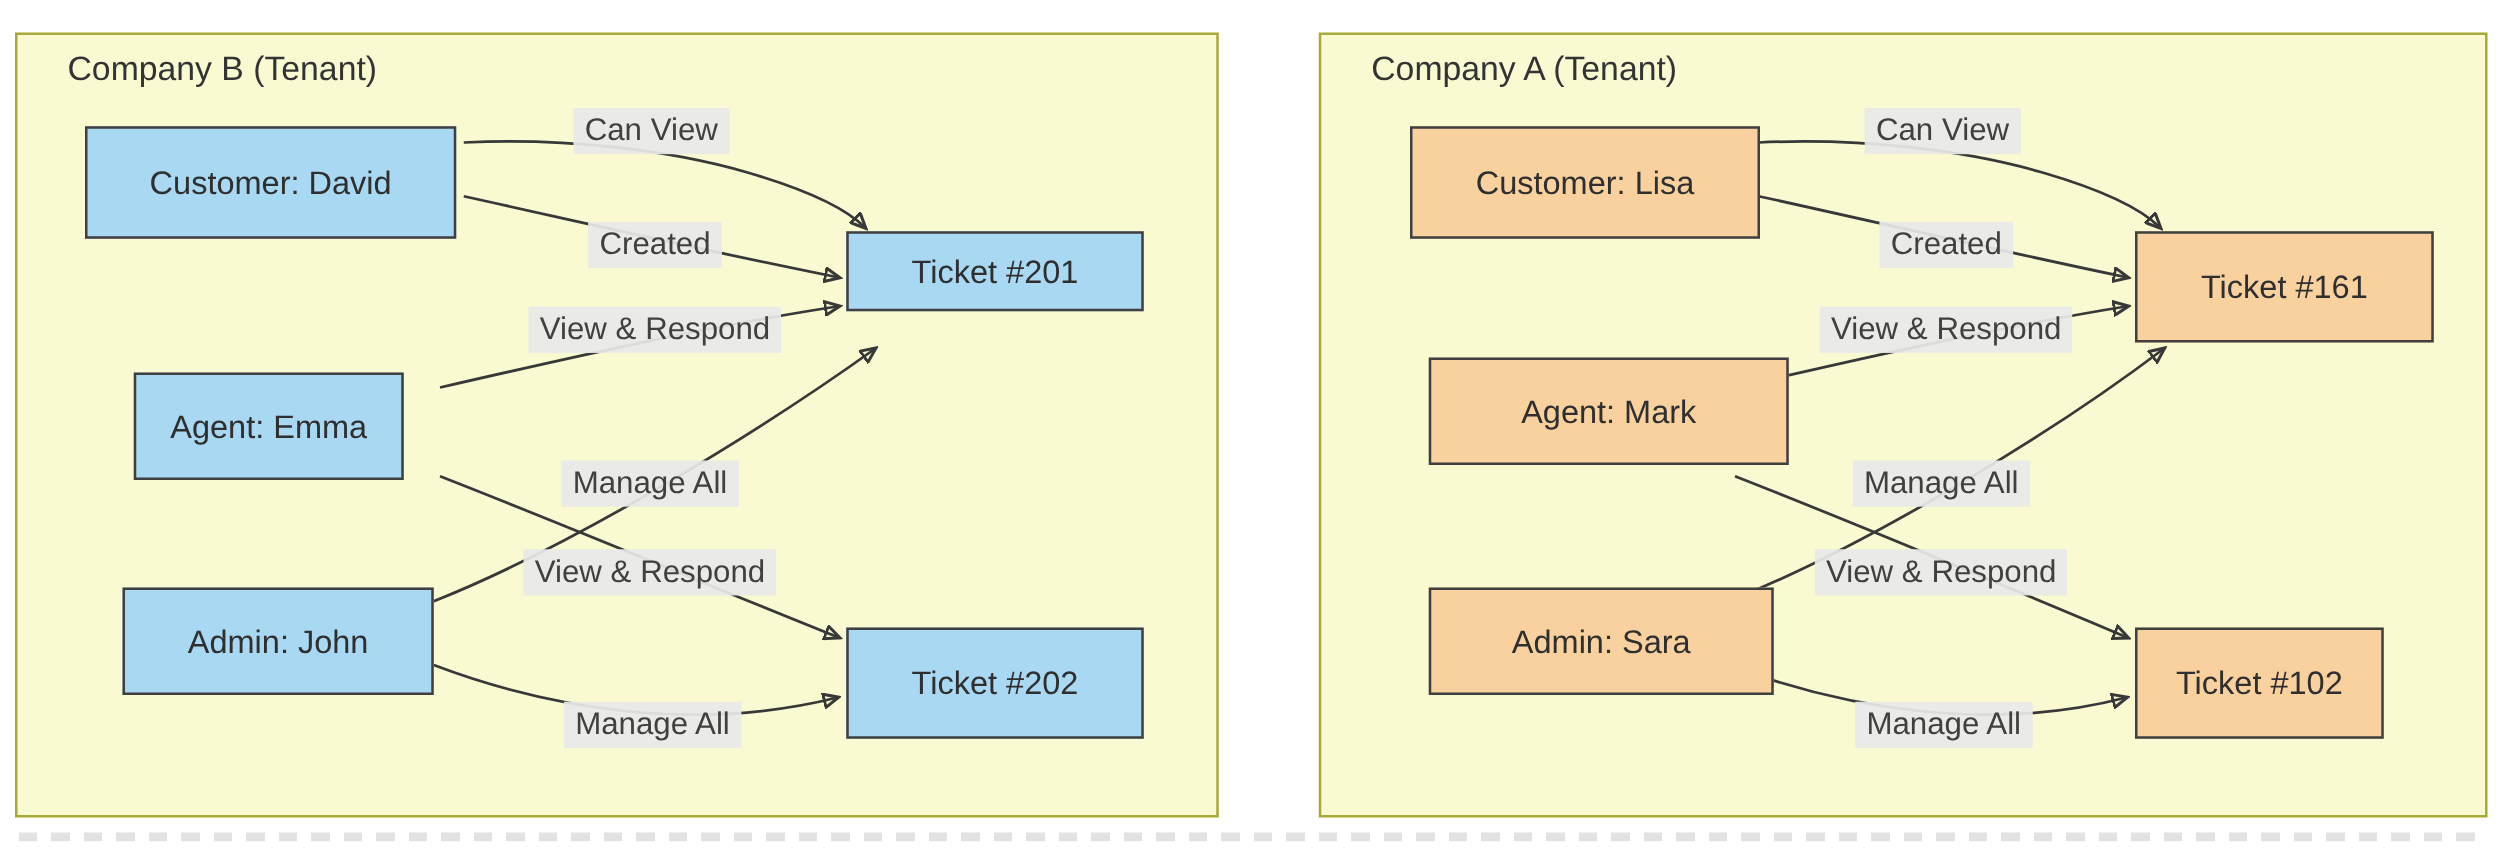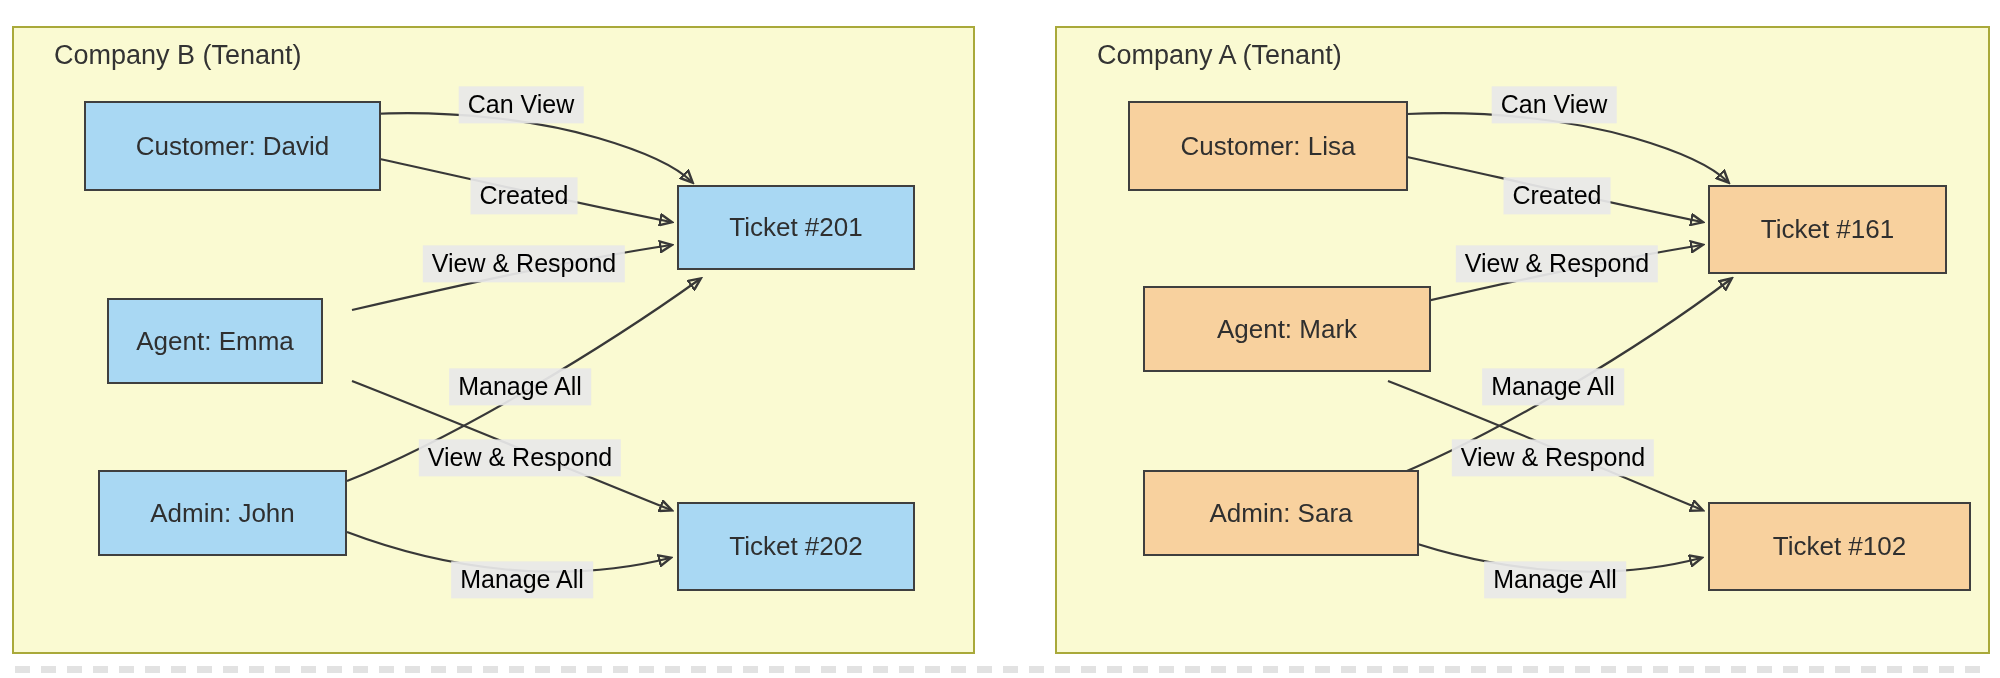--- a/index.html
+++ b/index.html
@@ -10,21 +10,21 @@
   .panel{
     position:absolute;background:#fafad2;border:2px solid #a9a93a;box-sizing:border-box;
   }
   .panel-title{
     position:absolute;text-align:left;font-size:27px;color:#333333;white-space:nowrap;padding-left:42px;
   }
   .edges{position:absolute;left:0;top:0;pointer-events:none;}
   .edges path{fill:none;stroke:#383838;stroke-width:2.2px;}
   .edge-label{
     position:absolute;transform:translate(-50%,-50%);
-    background:rgba(232,232,232,0.93);padding:3px 9px;font-size:25px;color:#000000;
+    background:rgba(232,232,232,0.93);padding:3px 9px;font-size:25px;color:#404040;
     white-space:nowrap;line-height:1.25;text-align:right;
   }
   .node{
     position:absolute;display:flex;align-items:center;justify-content:center;
     border:2px solid #3f3f3f;box-sizing:border-box;font-size:26px;color:#2f2f2f;
     white-space:nowrap;
   }
   .node.blue{background:#a9d8f3;}
   .node.orange{background:#f8d19e;text-align:center;}
   .bottom-dashes{
@@ -74,26 +74,26 @@
   <div class="edge-label" style="left:520px;top:458px">View &amp; Respond</div>
   <div class="edge-label" style="left:522px;top:580px">Manage All</div>
 
   <div class="edge-label" style="left:1554px;top:105px">Can View</div>
   <div class="edge-label" style="left:1557px;top:196px">Created</div>
   <div class="edge-label" style="left:1557px;top:264px">View &amp; Respond</div>
   <div class="edge-label" style="left:1553px;top:387px">Manage All</div>
   <div class="edge-label" style="left:1553px;top:458px">View &amp; Respond</div>
   <div class="edge-label" style="left:1555px;top:580px">Manage All</div>
 
-  <div class="node blue" style="left:84px;top:101px;width:297px;height:90px">Customer: David</div>
+  <div class="node blue" style="left:68px;top:101px;width:297px;height:90px">Customer: David</div>
   <div class="node blue" style="left:107px;top:298px;width:216px;height:86px">Agent: Emma</div>
   <div class="node blue" style="left:98px;top:470px;width:249px;height:86px">Admin: John</div>
-  <div class="node blue" style="left:677px;top:185px;width:238px;height:85px">Ticket #201</div>
+  <div class="node blue" style="left:677px;top:185px;width:238px;height:64px">Ticket #201</div>
   <div class="node blue" style="left:677px;top:502px;width:238px;height:89px">Ticket #202</div>
 
   <div class="node orange" style="left:1128px;top:101px;width:280px;height:90px">Customer: Lisa</div>
   <div class="node orange" style="left:1143px;top:286px;width:288px;height:86px">Agent: Mark</div>
   <div class="node orange" style="left:1143px;top:470px;width:276px;height:86px">Admin: Sara</div>
   <div class="node orange" style="left:1708px;top:185px;width:239px;height:89px">Ticket #161</div>
-  <div class="node orange" style="left:1708px;top:502px;width:263px;height:89px">Ticket #102</div>
+  <div class="node orange" style="left:1708px;top:502px;width:199px;height:89px">Ticket #102</div>
 
   <div class="bottom-dashes"></div>
 </div>
 
 </body></html>

